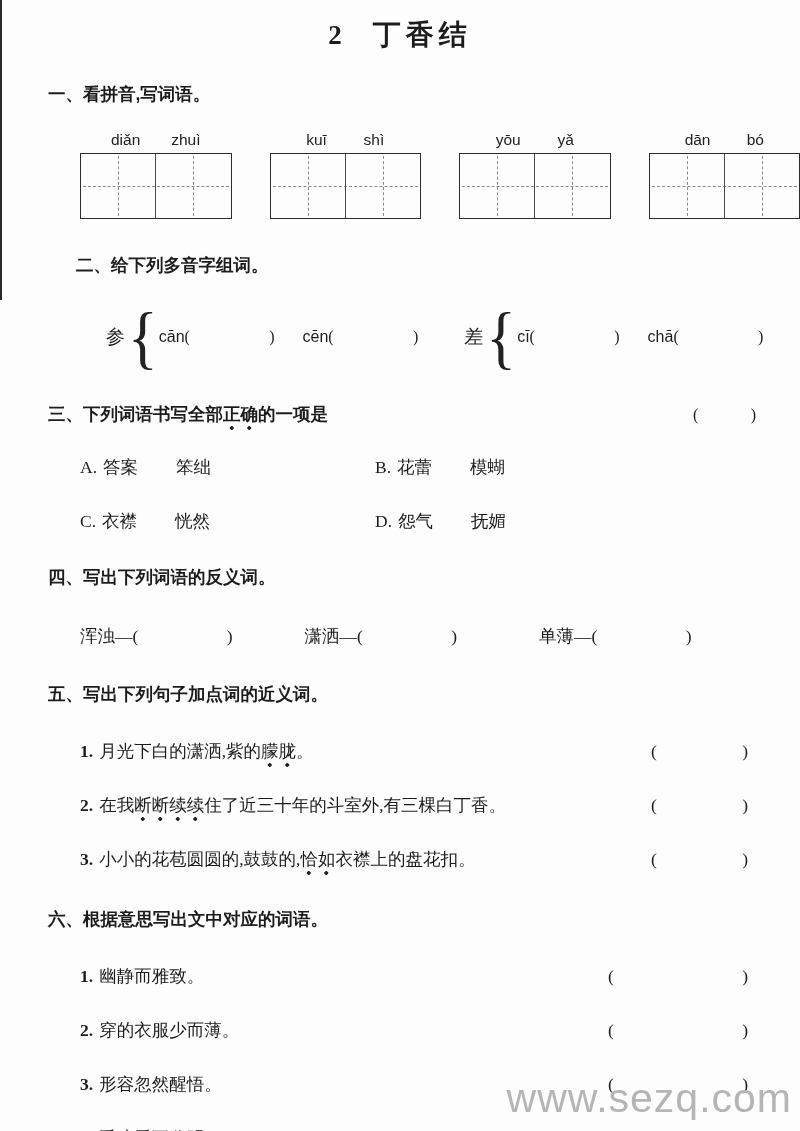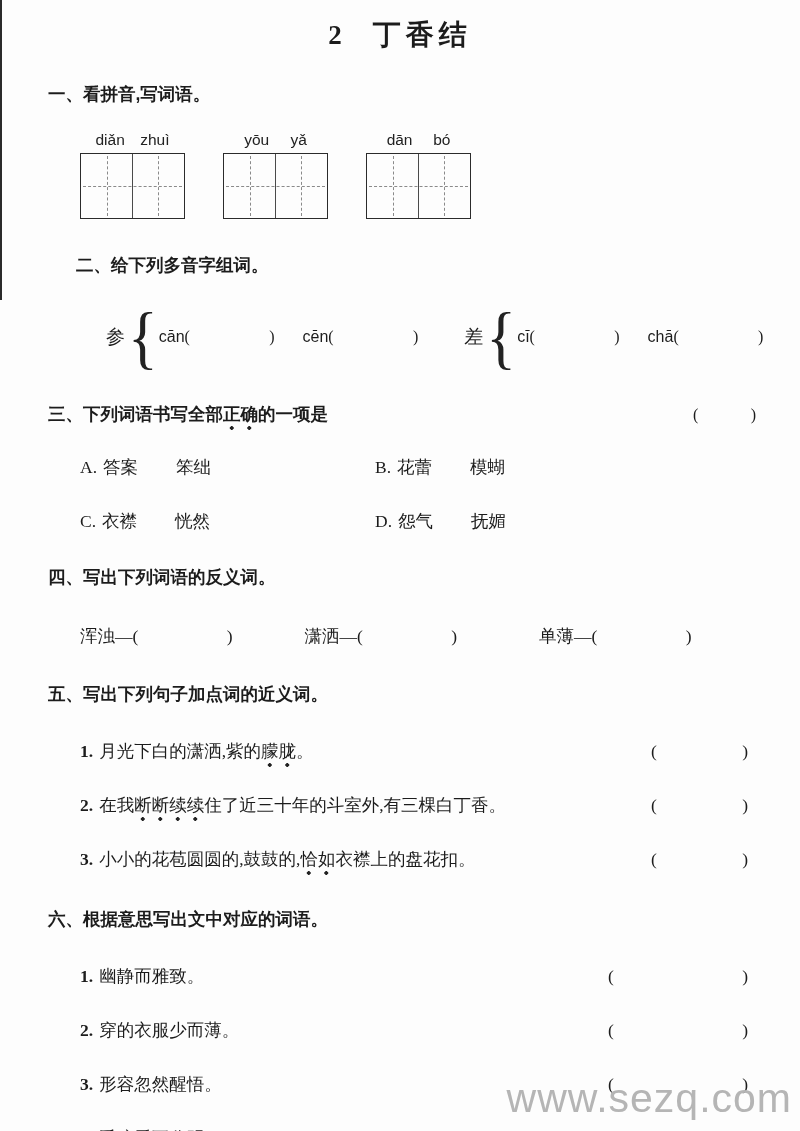--- a/index.html
+++ b/index.html
@@ -58,21 +58,21 @@
   .pw97  { width:97px;  }
   .pw100 { width:100px; }
   .pw140 { width:140px; }
 
   
   .pinyin-row {
     margin:26px 0 0 80px;
     display:flex;
     gap:38px;
   }
-  .pgroup { width:105px; }
+  .pgroup { width:157px; }
   .pinyin {
     display:flex;
     justify-content:space-evenly;
     font-family:"Liberation Sans", sans-serif;
     font-size:15.5px;
     color:#222;
     margin-bottom:4px;
   }
   .pbox {
     position:relative;
@@ -168,20 +168,32 @@
     <span class="title-text">丁香结</span>
   </h1>
 
   <section style="margin-top:30px;">
     <div class="heading">一、看拼音,写词语。</div>
     <div class="pinyin-row">
       <div class="pgroup">
         <div class="pinyin">
           <span>diǎn</span>
           <span>zhuì</span>
+        </div>
+        <div class="pbox">
+          <i class="h-dash"></i>
+          <i class="v-dash v1"></i>
+          <i class="v-dash v2"></i>
+          <i class="divider"></i>
+        </div>
+      </div>
+      <div class="pgroup">
+        <div class="pinyin">
+          <span>kuī</span>
+          <span>shì</span>
         </div>
         <div class="pbox">
           <i class="h-dash"></i>
           <i class="v-dash v1"></i>
           <i class="v-dash v2"></i>
           <i class="divider"></i>
         </div>
       </div>
       <div class="pgroup">
         <div class="pinyin">

